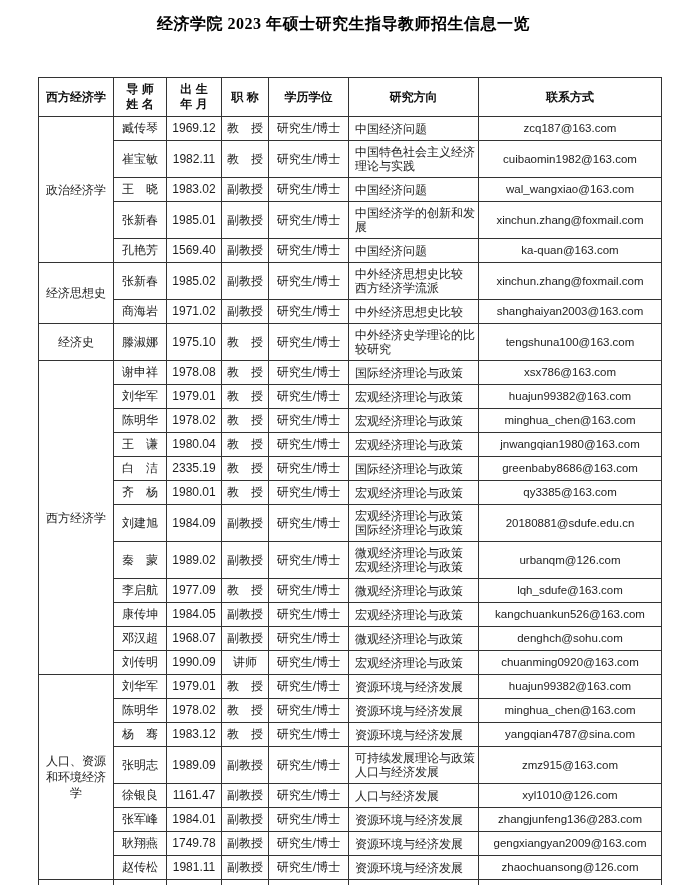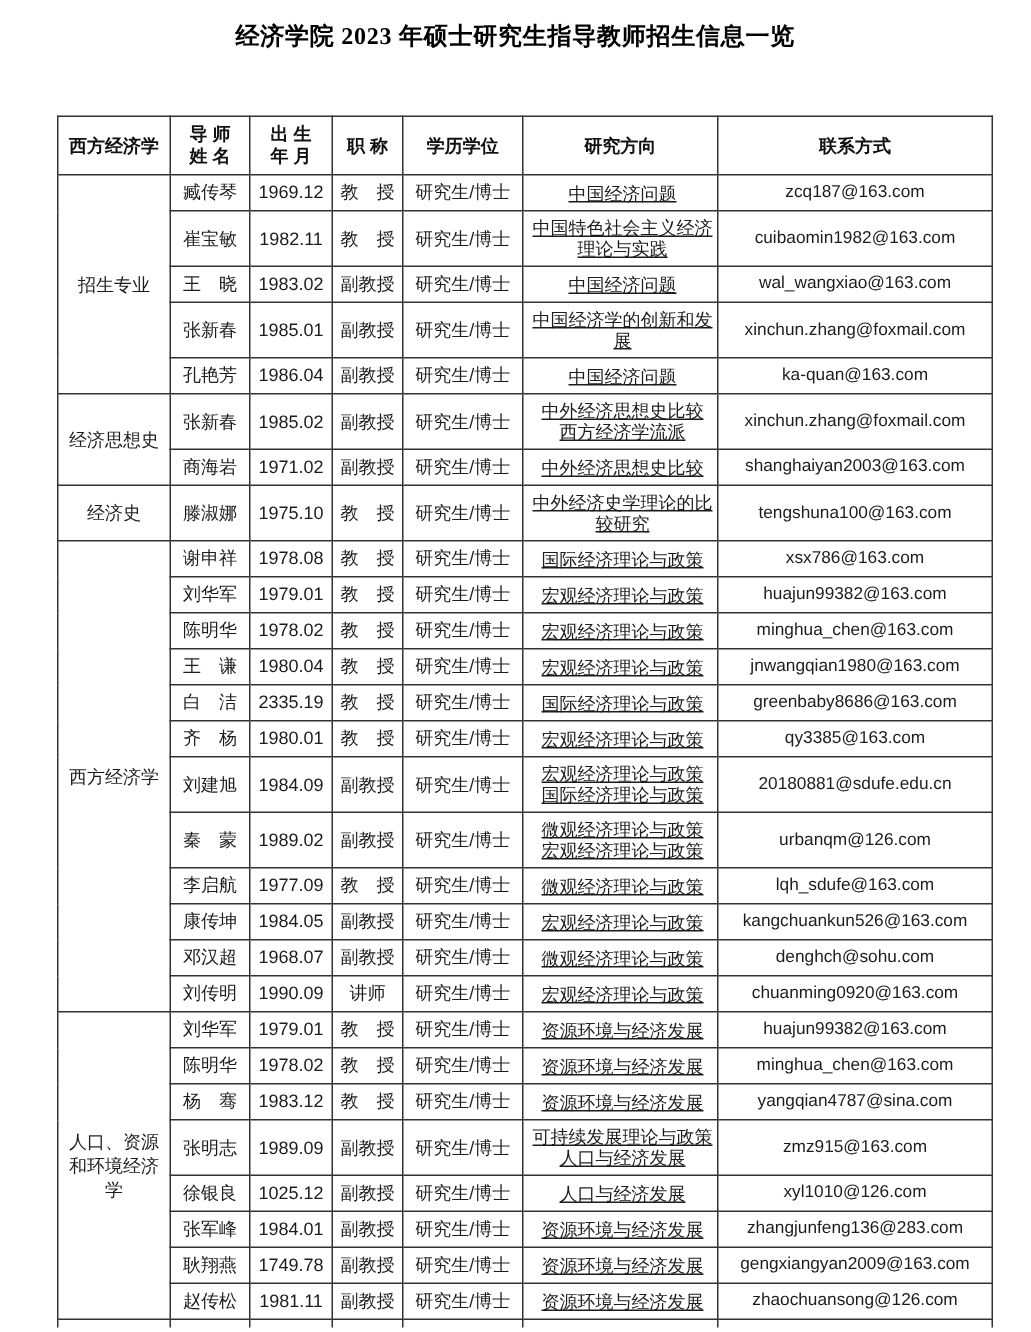--- a/index.html
+++ b/index.html
@@ -41,26 +41,25 @@
     vertical-align: middle;
     word-break: break-all;
     overflow: hidden;
   }
   .faculty th {
     font-weight: 700;
     white-space: pre-line;
     color: #111111;
   }
   .faculty td.research {
-    text-align: center;
+    text-align: left;
     padding-left: 6px;
     padding-right: 3px;
     white-space: pre-line;
     line-height: 14px;
-    text-decoration: underline;
   }
   .faculty td.major {
     line-height: 16px;
   }
   .faculty td.contact {
     font-size: 11.5px;
     margin-top: 12px;
   }
   .faculty tr.stub-row td {
     border-bottom: none;
@@ -92,21 +91,21 @@
       <th>出 生
 年 月</th>
       <th>职 称</th>
       <th>学历学位</th>
       <th>研究方向</th>
       <th>联系方式</th>
     </tr>
   </thead>
   <tbody id="table-body">
       <tr>
-        <td rowspan="5" class="major">招生专业</td>
+        <td rowspan="5" class="major">政治经济学</td>
         <td class="name">臧传琴</td>
         <td class="birth">1969.12</td>
         <td class="title">教　授</td>
         <td class="degree">研究生/博士</td>
         <td class="research">中国经济问题</td>
         <td class="contact">zcq187@163.com</td>
       </tr>
       <tr>
         <td class="name">崔宝敏</td>
         <td class="birth">1982.11</td>
@@ -126,21 +125,21 @@
       <tr>
         <td class="name">张新春</td>
         <td class="birth">1985.01</td>
         <td class="title">副教授</td>
         <td class="degree">研究生/博士</td>
         <td class="research">中国经济学的创新和发展</td>
         <td class="contact">xinchun.zhang@foxmail.com</td>
       </tr>
       <tr>
         <td class="name">孔艳芳</td>
-        <td class="birth">1986.04</td>
+        <td class="birth">1569.40</td>
         <td class="title">副教授</td>
         <td class="degree">研究生/博士</td>
         <td class="research">中国经济问题</td>
         <td class="contact">ka-quan@163.com</td>
       </tr>
       <tr>
         <td rowspan="2" class="major">经济思想史</td>
         <td class="name">张新春</td>
         <td class="birth">1985.02</td>
         <td class="title">副教授</td>
@@ -294,21 +293,21 @@
         <td class="name">张明志</td>
         <td class="birth">1989.09</td>
         <td class="title">副教授</td>
         <td class="degree">研究生/博士</td>
         <td class="research">可持续发展理论与政策
 人口与经济发展</td>
         <td class="contact">zmz915@163.com</td>
       </tr>
       <tr>
         <td class="name">徐银良</td>
-        <td class="birth">1025.12</td>
+        <td class="birth">1161.47</td>
         <td class="title">副教授</td>
         <td class="degree">研究生/博士</td>
         <td class="research">人口与经济发展</td>
         <td class="contact">xyl1010@126.com</td>
       </tr>
       <tr>
         <td class="name">张军峰</td>
         <td class="birth">1984.01</td>
         <td class="title">副教授</td>
         <td class="degree">研究生/博士</td>

